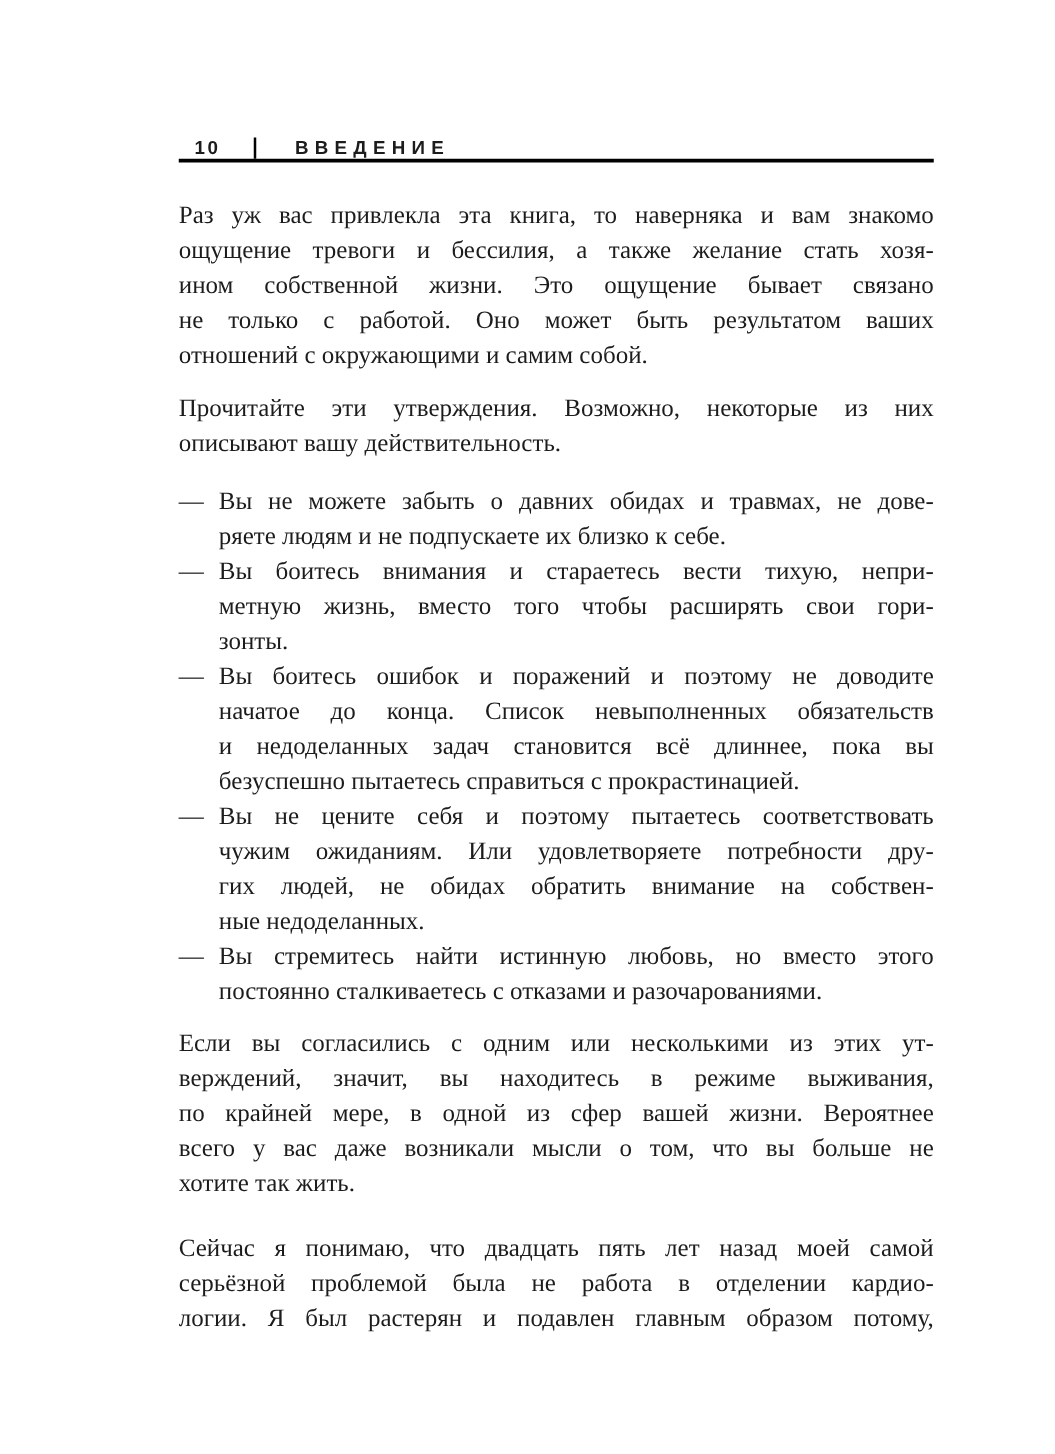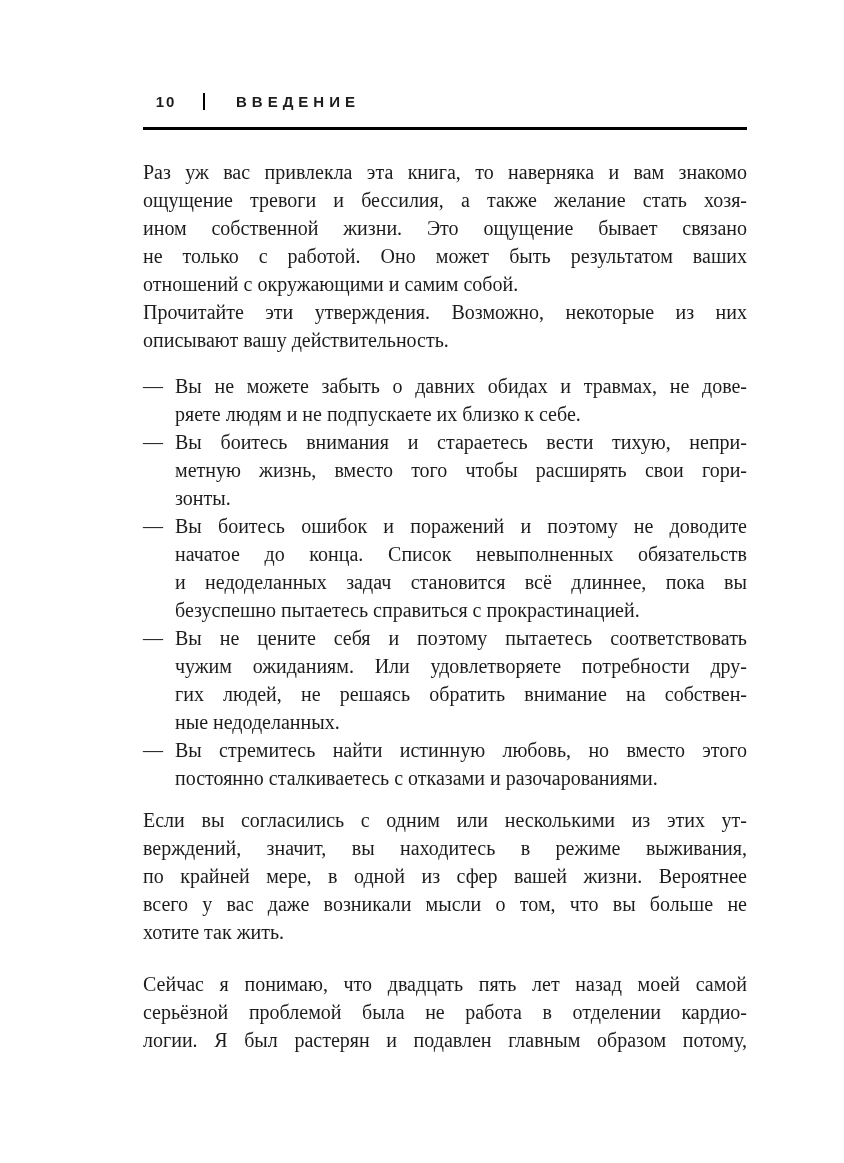--- a/index.html
+++ b/index.html
@@ -17,21 +17,21 @@
   }
   .page-inner {
     position: absolute;
     left: 143px;
     top: 93px;
     width: 604px;
   }
   
   .running-head {
     display: flex;
-    align-items: flex-start;
+    align-items: flex-end;
     height: 34px;
     border-bottom: 3px solid #000000;
     font-family: "Liberation Sans", sans-serif;
     font-weight: bold;
   }
   .pagenum-box {
     box-sizing: border-box;
     width: 62px;
     flex: 0 0 62px;
     display: flex;
@@ -49,21 +49,21 @@
     font-size: 15px;
     letter-spacing: 5px;
   }
   
   .content {
     font-size: 20px;
     line-height: 28px;
   }
   .para { margin: 0; }
   .p1 { margin-top: 28px; }
-  .p2 { }
+  .p2 { margin-top: 15px; }
   .statement-list { margin-top: 18px; }
   .p3 { margin-top: 14px; }
   .p4 { margin-top: 24px; }
   .line {
     text-align: justify;
     text-align-last: justify;
   }
   .line.last {
     text-align-last: left;
   }
@@ -127,21 +127,21 @@
           <div class="line">и недоделанных задач становится всё длиннее, пока вы</div>
           <div class="line last">безуспешно пытаетесь справиться с прокрастинацией.</div>
         </div>
       </div>
 
       <div class="statement">
         <div class="dash">—</div>
         <div class="st-lines">
           <div class="line">Вы не цените себя и поэтому пытаетесь соответствовать</div>
           <div class="line">чужим ожиданиям. Или удовлетворяете потребности дру-</div>
-          <div class="line">гих людей, не решаясь обратить внимание на собствен-</div>
+          <div class="line">гих людей, не обидах обратить внимание на собствен-</div>
           <div class="line last">ные недоделанных.</div>
         </div>
       </div>
 
       <div class="statement">
         <div class="dash">—</div>
         <div class="st-lines">
           <div class="line">Вы стремитесь найти истинную любовь, но вместо этого</div>
           <div class="line last">постоянно сталкиваетесь с отказами и разочарованиями.</div>
         </div>

